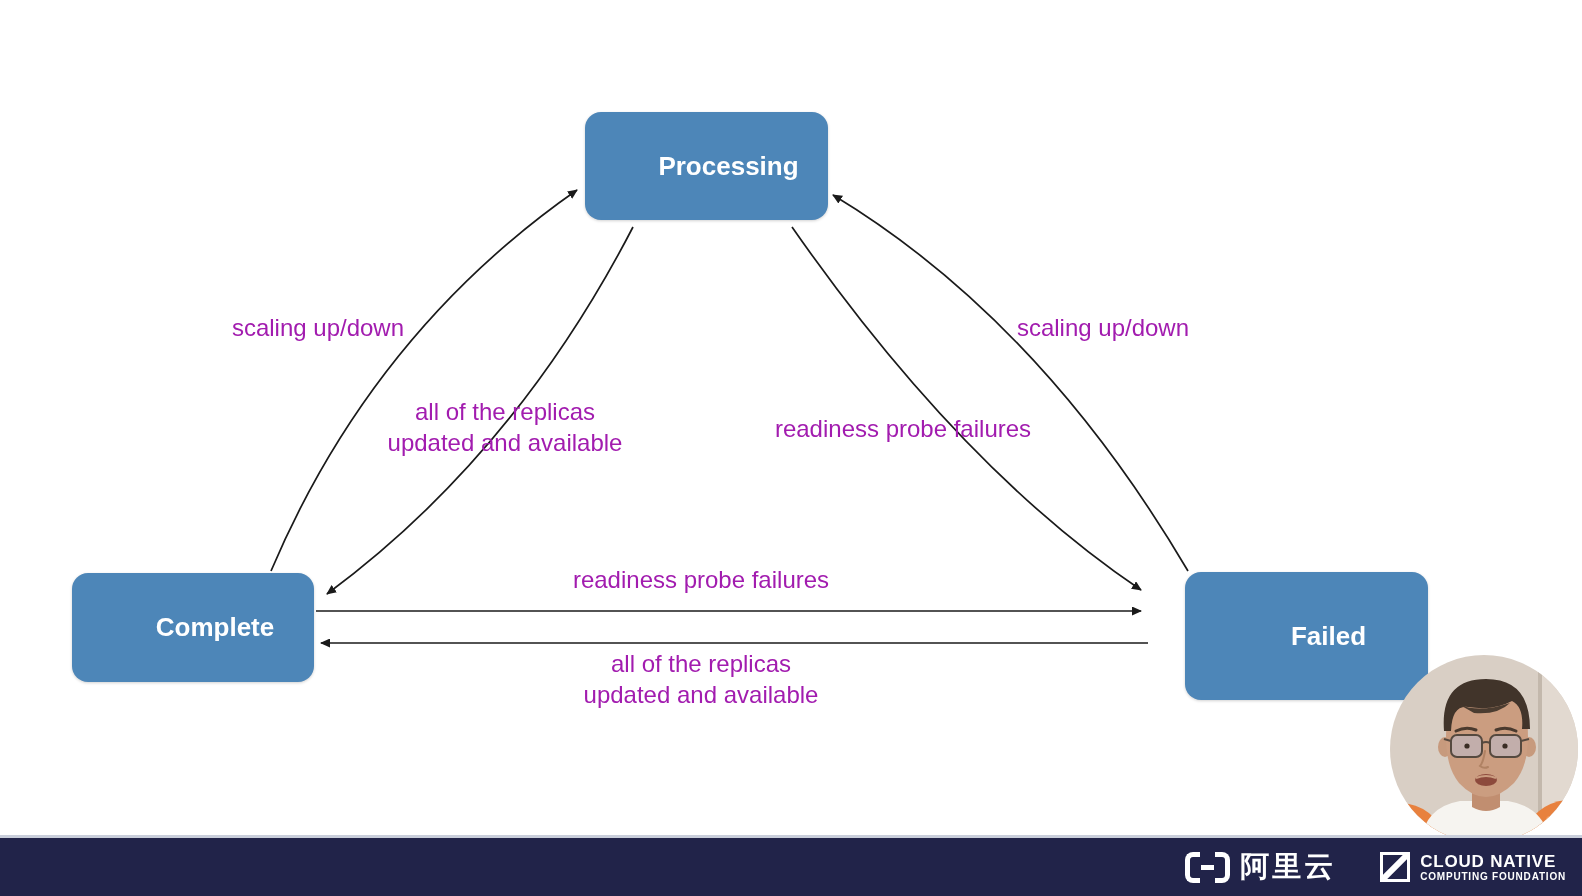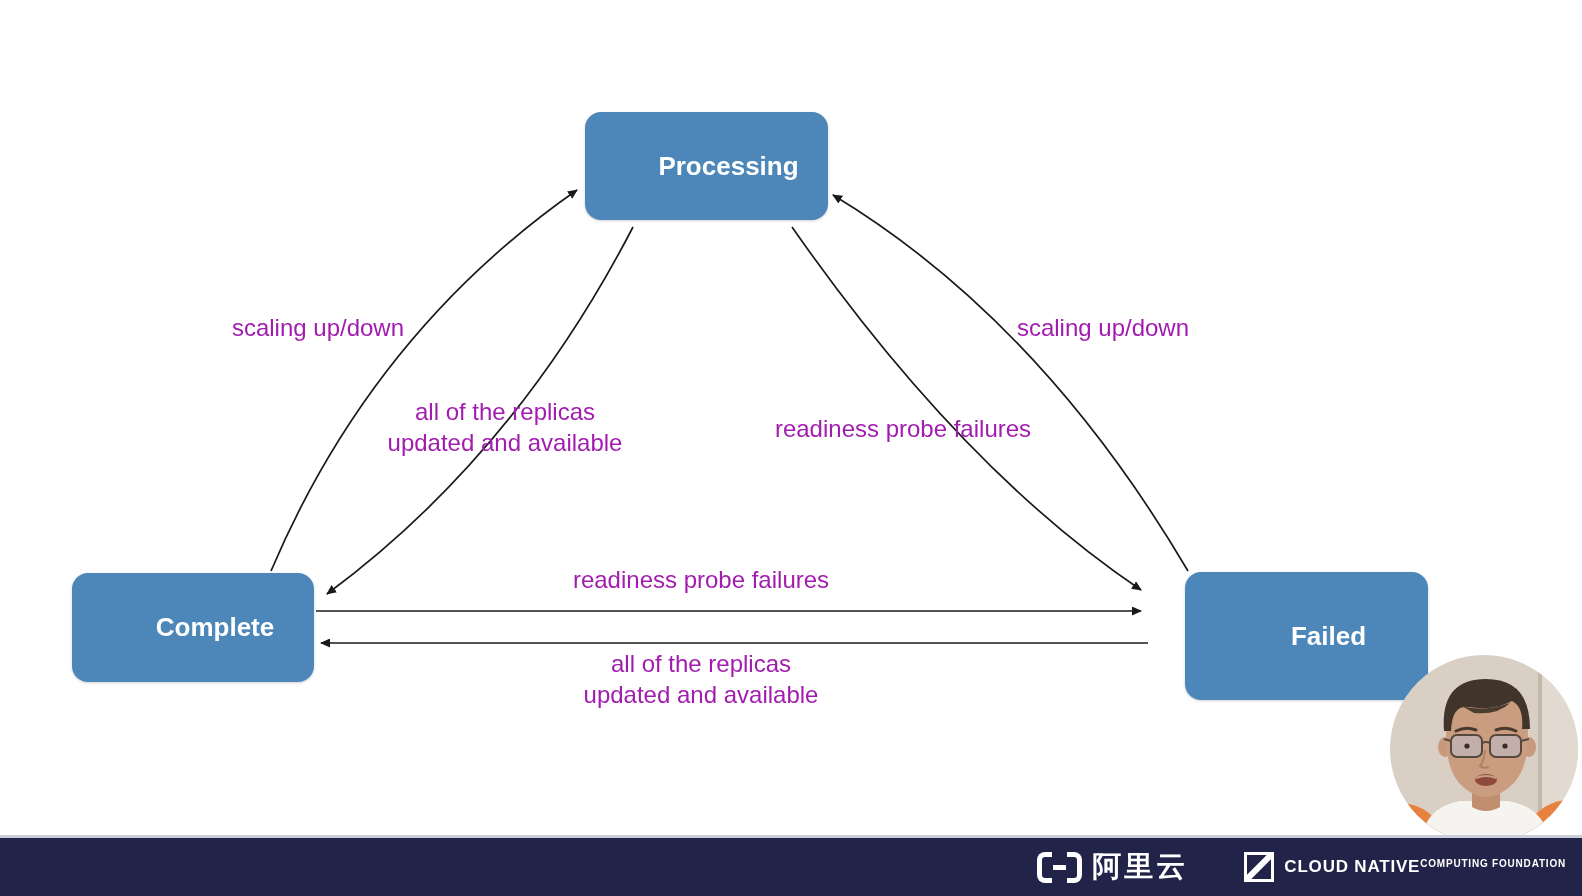--- a/index.html
+++ b/index.html
@@ -77,21 +77,21 @@
   }
   .footer-bar {
     position: absolute;
     left: 0; top: 838px;
     width: 1582px; height: 58px;
     background: #212349;
     z-index: 10;
     display: flex;
     align-items: center;
     justify-content: flex-end;
-    gap: 56px;
+    gap: 44px;
     padding-right: 16px;
   }
   .brand { display: flex; align-items: center; }
   
   .ali-mark { display: flex; align-items: center; gap: 3px; margin-right: 10px; }
   .ali-bracket-left {
     width: 15px; height: 31px;
     border: 5px solid #ffffff; border-right: none;
     border-radius: 8px 0 0 8px;
   }
@@ -119,21 +119,21 @@
   .cncf-icon .diag {
     position: absolute;
     left: -9px; top: 9px;
     width: 42px; height: 6px;
     background: #ffffff;
     transform: rotate(-45deg);
     transform-origin: center;
     margin-top: 0;
   }
   .cncf-icon .diag { top: 9px; }
-  .cncf-text { display: flex; flex-direction: row; justify-content: center; }
+  .cncf-text { display: flex; flex-direction: column; justify-content: center; }
   .cncf-name {
     color: #ffffff; font-size: 17px; font-weight: 700; letter-spacing: 0.8px;
     line-height: 18px; white-space: nowrap;
   }
   .cncf-sub {
     color: #ffffff; font-size: 10px; font-weight: 700; letter-spacing: 0.8px;
     line-height: 11px; white-space: nowrap;
   }
 </style>
 </head>

